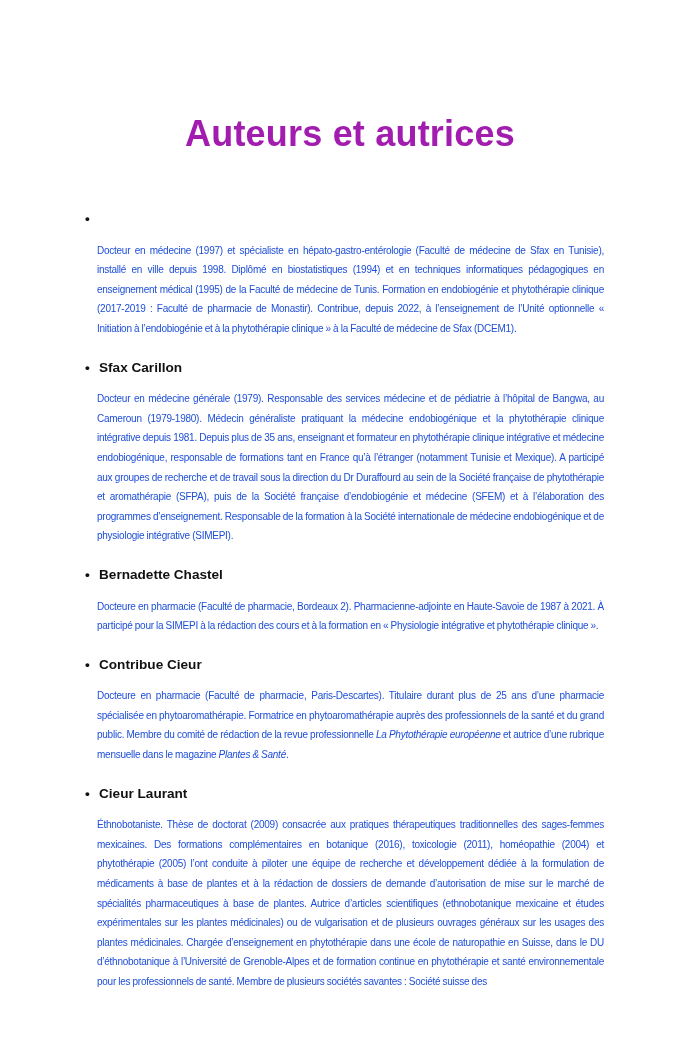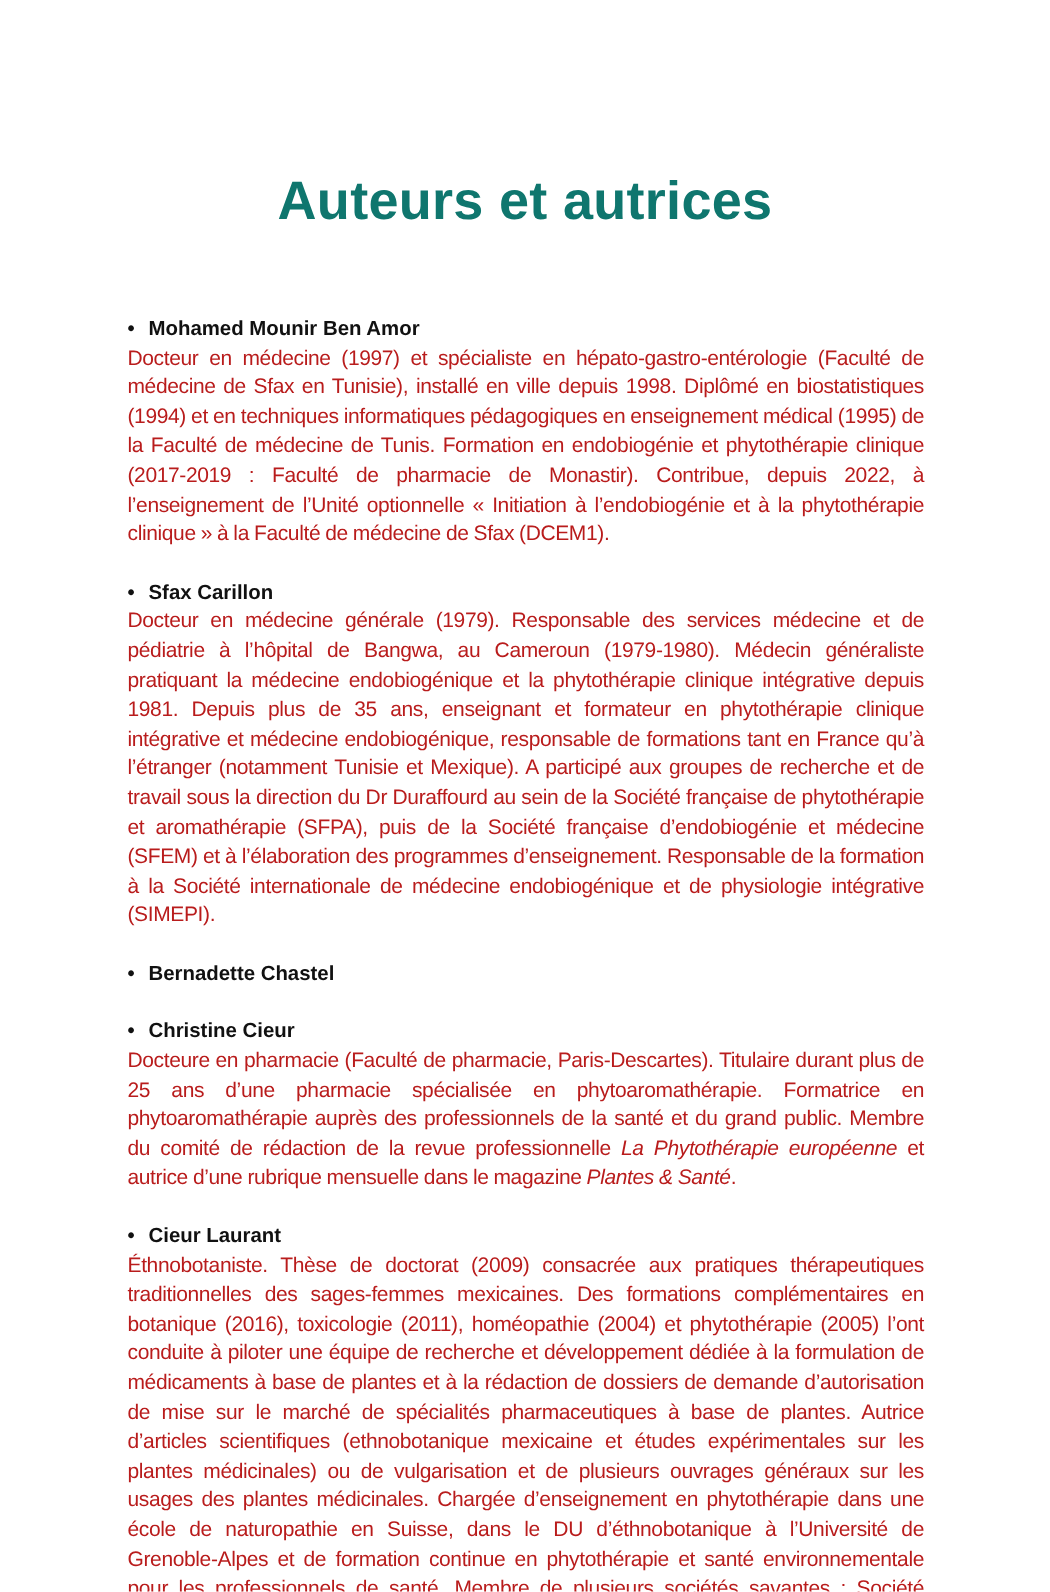--- a/index.html
+++ b/index.html
@@ -44,64 +44,64 @@
       font-size: 13.6px;
       line-height: 19.6px;
       color: #111;
     }
     .bullet {
       display: inline-block;
       width: 14px;
       font-weight: bold;
     }
     .bio {
-      font-size: 14px;
+      font-size: 10px;
       line-height: 19.6px;
       text-align: justify;
       letter-spacing: -0.25px;
       word-spacing: -0.3px;
-      margin: 0;
-      color: #b91c1c;
+      margin: 12px;
+      color: #1d4ed8;
     }
     .bio em { }
   </style>
 </head>
 <body>
 
-<h1 class="page-title" style="color: #0f766e;">Auteurs et autrices</h1>
+<h1 class="page-title" style="color: #a21caf;">Auteurs et autrices</h1>
 
 <div class="content">
 
   <section class="author">
     <div class="author-name">
       <span class="bullet">•</span>
-      <span>Mohamed Mounir Ben Amor</span>
     </div>
     <p class="bio">Docteur en médecine (1997) et spécialiste en hépato-gastro-entérologie (Faculté de médecine de Sfax en Tunisie), installé en ville depuis 1998. Diplômé en biostatistiques (1994) et en techniques informatiques pédagogiques en enseignement médical (1995) de la Faculté de médecine de Tunis. Formation en endobiogénie et phytothérapie clinique (2017-2019 : Faculté de pharmacie de Monastir). Contribue, depuis 2022, à l’enseignement de l’Unité optionnelle « Initiation à l’endobiogénie et à la phytothérapie clinique » à la Faculté de médecine de Sfax (DCEM1).</p>
   </section>
 
   <section class="author">
     <div class="author-name">
       <span class="bullet">•</span>
       <span>Sfax Carillon</span>
     </div>
     <p class="bio">Docteur en médecine générale (1979). Responsable des services médecine et de pédiatrie à l’hôpital de Bangwa, au Cameroun (1979-1980). Médecin généraliste pratiquant la médecine endobiogénique et la phytothérapie clinique intégrative depuis 1981. Depuis plus de 35 ans, enseignant et formateur en phytothérapie clinique intégrative et médecine endobiogénique, responsable de formations tant en France qu’à l’étranger (notamment Tunisie et Mexique). A participé aux groupes de recherche et de travail sous la direction du Dr Duraffourd au sein de la Société française de phytothérapie et aromathérapie (SFPA), puis de la Société française d’endobiogénie et médecine (SFEM) et à l’élaboration des programmes d’enseignement. Responsable de la formation à la Société internationale de médecine endobiogénique et de physiologie intégrative (SIMEPI).</p>
   </section>
 
   <section class="author">
     <div class="author-name">
       <span class="bullet">•</span>
       <span>Bernadette Chastel</span>
     </div>
+    <p class="bio">Docteure en pharmacie (Faculté de pharmacie, Bordeaux 2). Pharmacienne-adjointe en Haute-Savoie de 1987 à 2021. À participé pour la SIMEPI à la rédaction des cours et à la formation en « Physiologie intégrative et phytothérapie clinique ».</p>
   </section>
 
   <section class="author">
     <div class="author-name">
       <span class="bullet">•</span>
-      <span>Christine Cieur</span>
+      <span>Contribue Cieur</span>
     </div>
     <p class="bio"><span>Docteure en pharmacie (Faculté de pharmacie, Paris-Descartes). Titulaire durant plus de 25 ans d’une pharmacie spécialisée en phytoaromathérapie. Formatrice en phytoaromathérapie auprès des professionnels de la santé et du grand public. Membre du comité de rédaction de la revue professionnelle </span><em>La Phytothérapie européenne</em><span> et autrice d’une rubrique mensuelle dans le magazine </span><em>Plantes &amp; Santé</em><span>.</span></p>
   </section>
 
   <section class="author">
     <div class="author-name">
       <span class="bullet">•</span>
       <span>Cieur Laurant</span>
     </div>
     <p class="bio">Éthnobotaniste. Thèse de doctorat (2009) consacrée aux pratiques thérapeutiques traditionnelles des sages-femmes mexicaines. Des formations complémentaires en botanique (2016), toxicologie (2011), homéopathie (2004) et phytothérapie (2005) l’ont conduite à piloter une équipe de recherche et développement dédiée à la formulation de médicaments à base de plantes et à la rédaction de dossiers de demande d’autorisation de mise sur le marché de spécialités pharmaceutiques à base de plantes. Autrice d’articles scientifiques (ethnobotanique mexicaine et études expérimentales sur les plantes médicinales) ou de vulgarisation et de plusieurs ouvrages généraux sur les usages des plantes médicinales. Chargée d’enseignement en phytothérapie dans une école de naturopathie en Suisse, dans le DU d’éthnobotanique à l’Université de Grenoble-Alpes et de formation continue en phytothérapie et santé environnementale pour les professionnels de santé. Membre de plusieurs sociétés savantes : Société suisse des</p>

